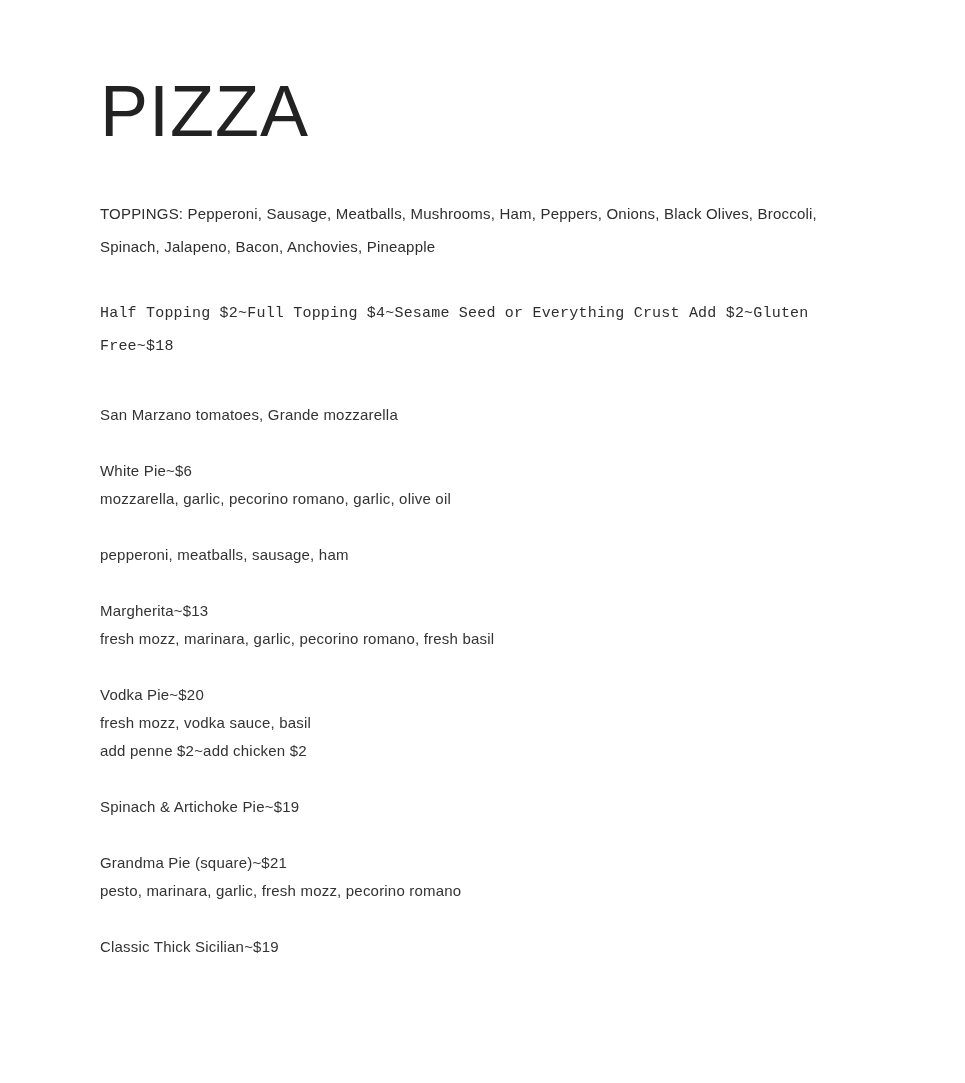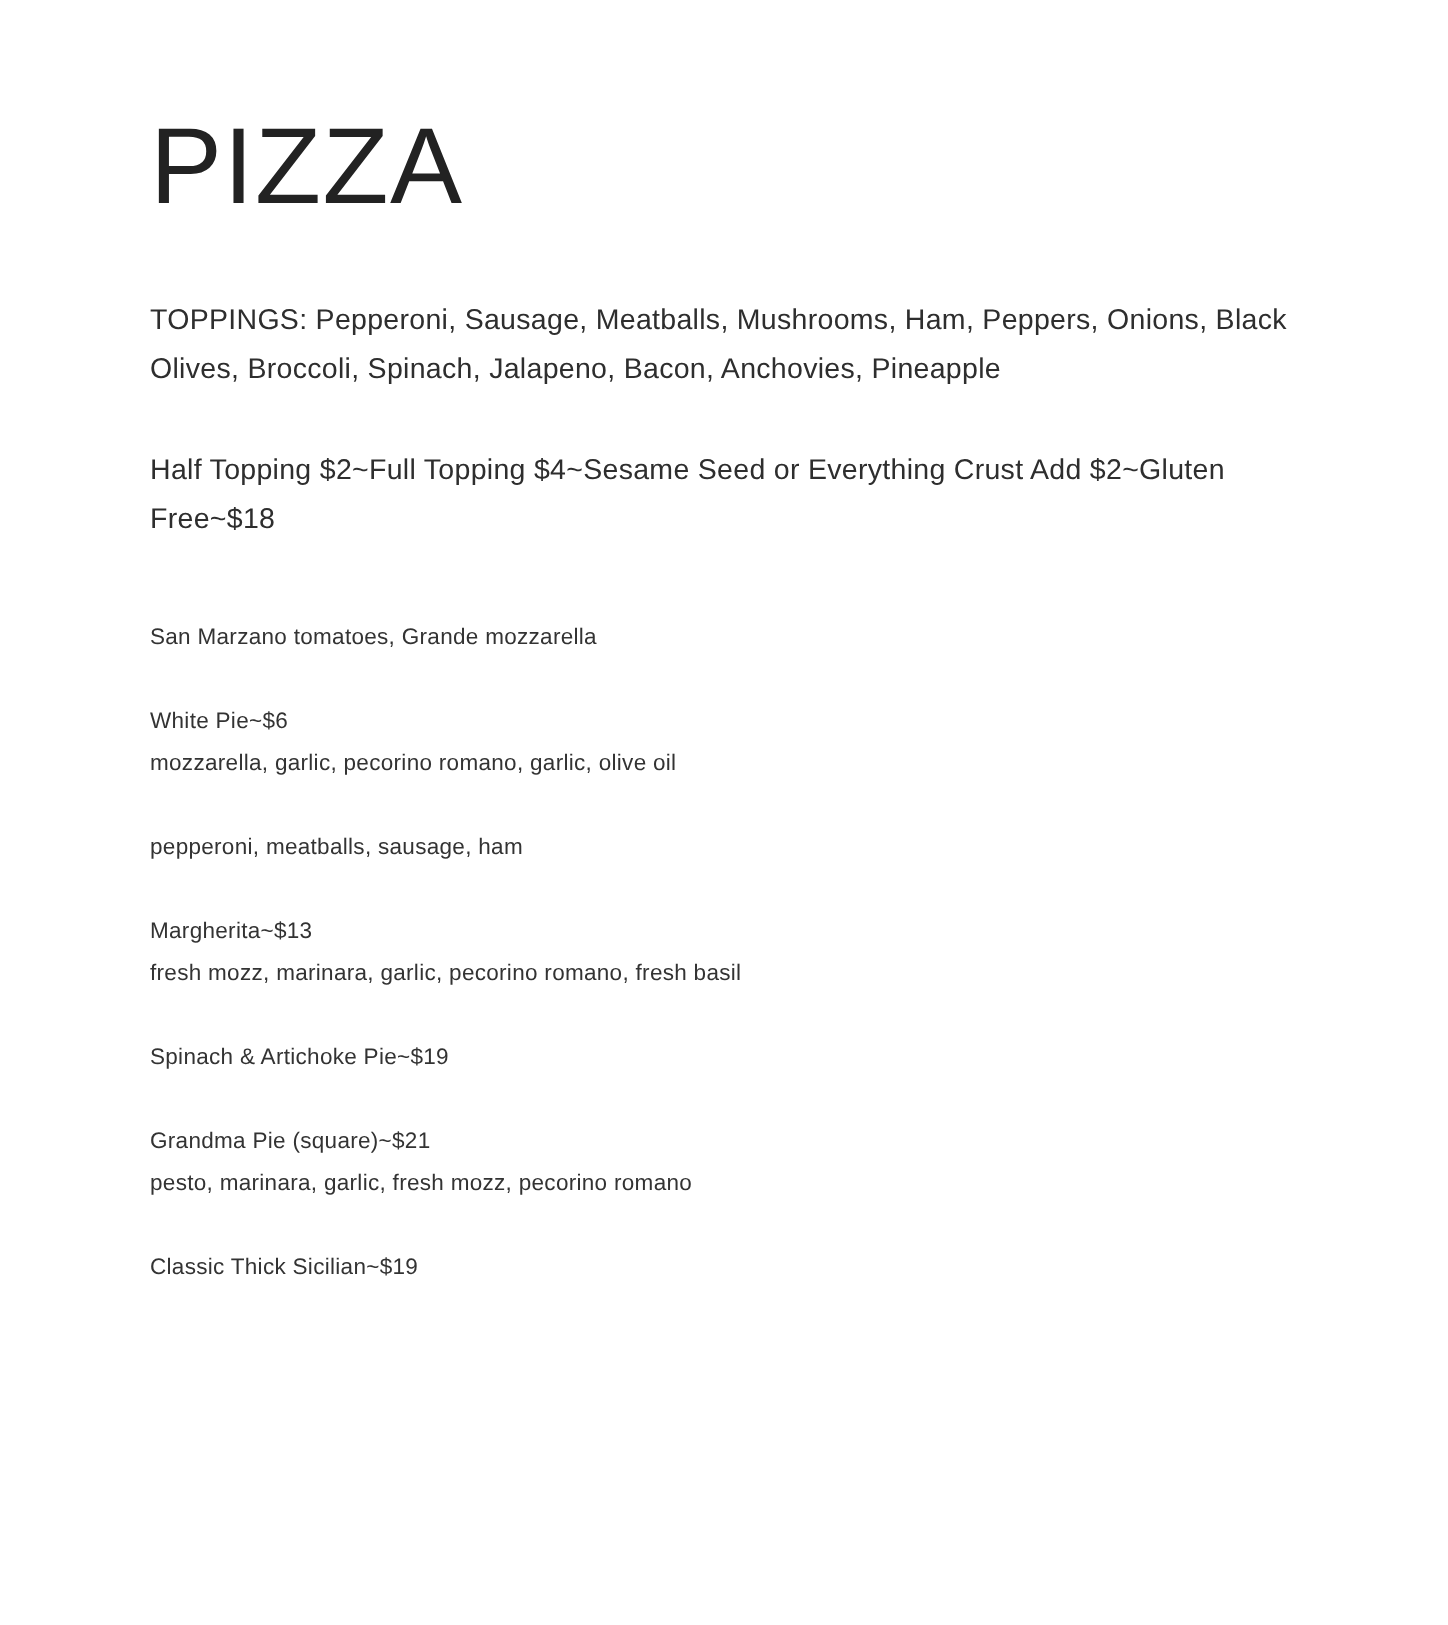--- a/index.html
+++ b/index.html
@@ -26,27 +26,28 @@
     margin: 0 0 46px 0;
     font-size: 72px;
     font-weight: 300;
     line-height: 1.1;
     letter-spacing: 1px;
     color: #222222;
   }
   p.intro {
     margin: 0 0 34px 0;
     max-width: 775px;
-    font-size: 19px;
+    font-size: 15px;
     font-weight: 300;
     line-height: 33px;
     letter-spacing: 0.2px;
   }
   p.intro.last {
-    margin-bottom: 48px;
+    margin-bottom: 38px;
+    font-family: Liberation Mono, monospace;
   }
   .menu-item {
     margin: 0 0 28px 0;
   }
   .item-line {
     max-width: 775px;
     font-size: 15px;
     font-weight: 300;
     line-height: 28px;
     letter-spacing: 0.2px;
@@ -77,20 +78,25 @@
 
     <div class="menu-item">
       <div class="item-line">pepperoni, meatballs, sausage, ham</div>
     </div>
 
     <div class="menu-item">
       <div class="item-line">Margherita~$13</div>
       <div class="item-line">fresh mozz, marinara, garlic, pecorino romano, fresh basil</div>
     </div>
 
+    <div class="menu-item">
+      <div class="item-line">Vodka Pie~$20</div>
+      <div class="item-line">fresh mozz, vodka sauce, basil</div>
+      <div class="item-line">add penne $2~add chicken $2</div>
+    </div>
 
 
     <div class="menu-item">
       <div class="item-line">Spinach &amp; Artichoke Pie~$19</div>
     </div>
 
     <div class="menu-item">
       <div class="item-line">Grandma Pie (square)~$21</div>
       <div class="item-line">pesto, marinara, garlic, fresh mozz, pecorino romano</div>
     </div>

